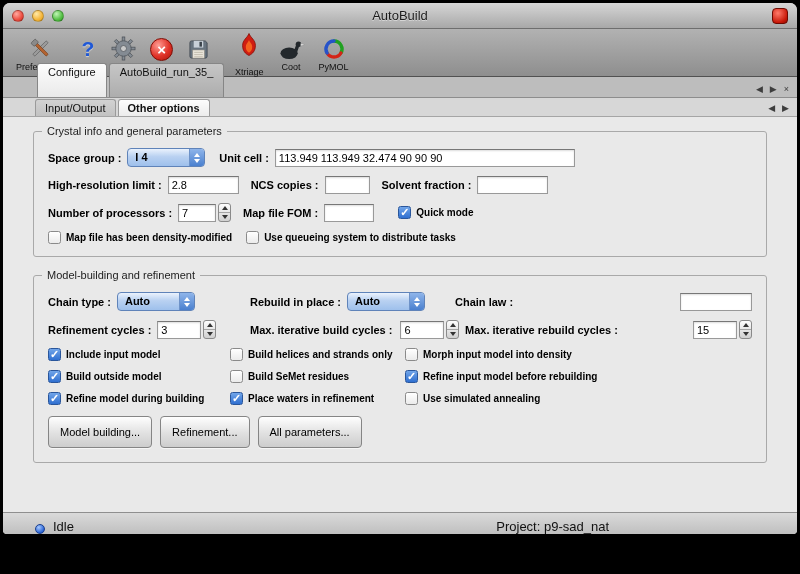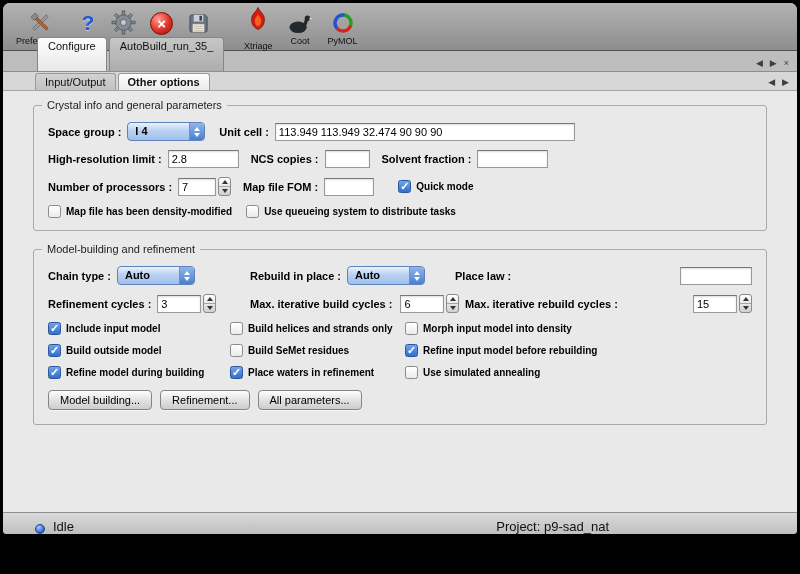--- a/index.html
+++ b/index.html
@@ -18,21 +18,21 @@
   .light.green { background:radial-gradient(circle at 35% 30%, #c0f5b5, #55c045 60%, #2f9a25); }
   .win-title { position:absolute; left:0; right:0; text-align:center; font-size:13px; color:#1c1c1c;
                text-shadow:0 1px 0 rgba(255,255,255,.45); }
   .appicon { position:absolute; right:9px; top:5px; width:16px; height:16px; border-radius:4px;
              background:radial-gradient(circle at 35% 30%, #ff7a6a, #c81808 70%, #8d0f04); border:1px solid #6d0a02; }
 
   
   .toolbar { height:48px; flex:0 0 48px; background:linear-gradient(#b2b2b2,#8e8e8e);
              border-bottom:1px solid #515151; display:flex; align-items:center; padding:1px 6px 0; }
   .tool { display:flex; flex-direction:column; align-items:center; padding:0 7px; cursor:default; }
-  .tool.sep { margin-left:20px;gap:9px; }
+  .tool.sep { margin-left:11px;gap:9px; }
   .tool-icon { height:27px; display:flex; align-items:flex-end; justify-content:center; }
   .tool-label { font-size:9px; color:#111; margin-top:1px; }
   .help-glyph { font-size:21px; font-weight:bold; color:#1f58d6; text-shadow:0 1px 1px rgba(255,255,255,.55); line-height:25px; }
   .abort-glyph { width:23px; height:23px; border-radius:50%; border:1px solid #7e0c04; color:#fff;
                  background:radial-gradient(circle at 35% 30%, #ff9d94, #e03127 55%, #a51207);
                  display:flex; align-items:center; justify-content:center; font-size:15px; font-weight:bold; line-height:1; }
 
   
   .tabrow1 { height:21px; flex:0 0 21px; background:#bdbdbd; border-bottom:1px solid #8d8d8d;
              display:flex; align-items:flex-end; padding:0 8px 0 34px; }
@@ -81,39 +81,48 @@
   .cb { width:13px; height:13px; border:1px solid #8a8a8a; border-radius:2.5px; background:linear-gradient(#fff,#ebebeb);
         display:inline-flex; align-items:center; justify-content:center; flex:0 0 13px; }
   .cb.checked { background:linear-gradient(#71a5e9,#2f6fd0); border-color:#29569c; }
   .cb.checked::after { content:"✓"; color:#fff; font-size:11px; font-weight:bold; line-height:1; margin-top:-1px; }
   .cbl { font-size:10px; font-weight:bold; color:#000; white-space:nowrap; }
 
   .grid3 { display:grid; grid-template-columns:202px 215px 1fr; align-items:center; margin-bottom:9px; }
   .cbgrid { display:grid; grid-template-columns:182px 175px 1fr; row-gap:9px; margin-bottom:11px; }
 
   .btnrow { display:flex; gap:8px; margin:4px 0 4px; }
-  .btn { height:20px; padding:0 11px; border:1px solid #858585; border-radius:4px; font-size:11px; color:#000;
+  .btn { height:32px; padding:0 11px; border:1px solid #858585; border-radius:4px; font-size:11px; color:#000;
          background:linear-gradient(#fefefe,#e0e0e0 55%, #cdcdcd); box-shadow:0 1px 0 rgba(255,255,255,.6);
          display:inline-flex; align-items:center; cursor:default; }
 
   .ml6{margin-left:6px} .ml8{margin-left:8px} .ml12{margin-left:12px} .ml14{margin-left:14px}
   .ml24{margin-left:24px} .ml30{margin-left:30px} .ml55{margin-left:55px} .mla{margin-left:auto}
 
   
   .statusbar { height:22px; flex:0 0 22px; background:linear-gradient(#dadada,#bfbfbf); border-top:1px solid #8f8f8f;
                display:flex; align-items:flex-end; font-size:13px; color:#111; }
   .status-dot { width:10px; height:10px; border-radius:50%; margin:0 8px 0 32px; border:1px solid #1a3f8f;
                 background:radial-gradient(circle at 35% 30%, #a6c9ff, #2a63d4 70%, #16409c); }
   .project { margin-left:auto; margin-right:188px; }
 </style>
 </head>
 <body>
 
 <div class="window">
 
+  <div class="titlebar">
+    <div class="lights">
+      <span class="light red"></span>
+      <span class="light yellow"></span>
+      <span class="light green"></span>
+    </div>
+    <div class="win-title">AutoBuild</div>
+    <span class="appicon"></span>
+  </div>
 
   <div class="toolbar">
     <div class="tool">
       <span class="tool-icon">
         <svg width="25" height="25" viewBox="0 0 26 26">
           <g transform="rotate(45 13 13)">
               <rect x="11.5" y="3" width="3" height="20" rx="1.2" fill="#9a9a9a" stroke="#555" stroke-width="0.6"></rect>
             </g>
           <g transform="rotate(-45 13 13)">
               <rect x="11.5" y="4" width="3" height="19" rx="1.2" fill="#b3622f" stroke="#6e3a17" stroke-width="0.6"></rect>
@@ -288,21 +297,21 @@
             </span>
         </span>
         <span class="lbl ml55">Rebuild in place :</span>
         <span class="popup pw78 ml6">
           <span class="popup-val">Auto</span>
           <span class="popup-arrows">
               <i class="up"></i>
               <i class="dn"></i>
             </span>
         </span>
-        <span class="lbl ml30">Place law :</span>
+        <span class="lbl ml30">Chain law :</span>
         <input class="tf w72 mla" value="" style="">
       </div>
 
       <div class="grid3">
         <span style="display:flex;align-items:center;">
           <span class="lbl">Refinement cycles :</span>
           <input class="tf w44 ml6" value="3" style="">
           <span class="stepper">
               <span class="st st-up"></span>
               <span class="st st-dn"></span>

